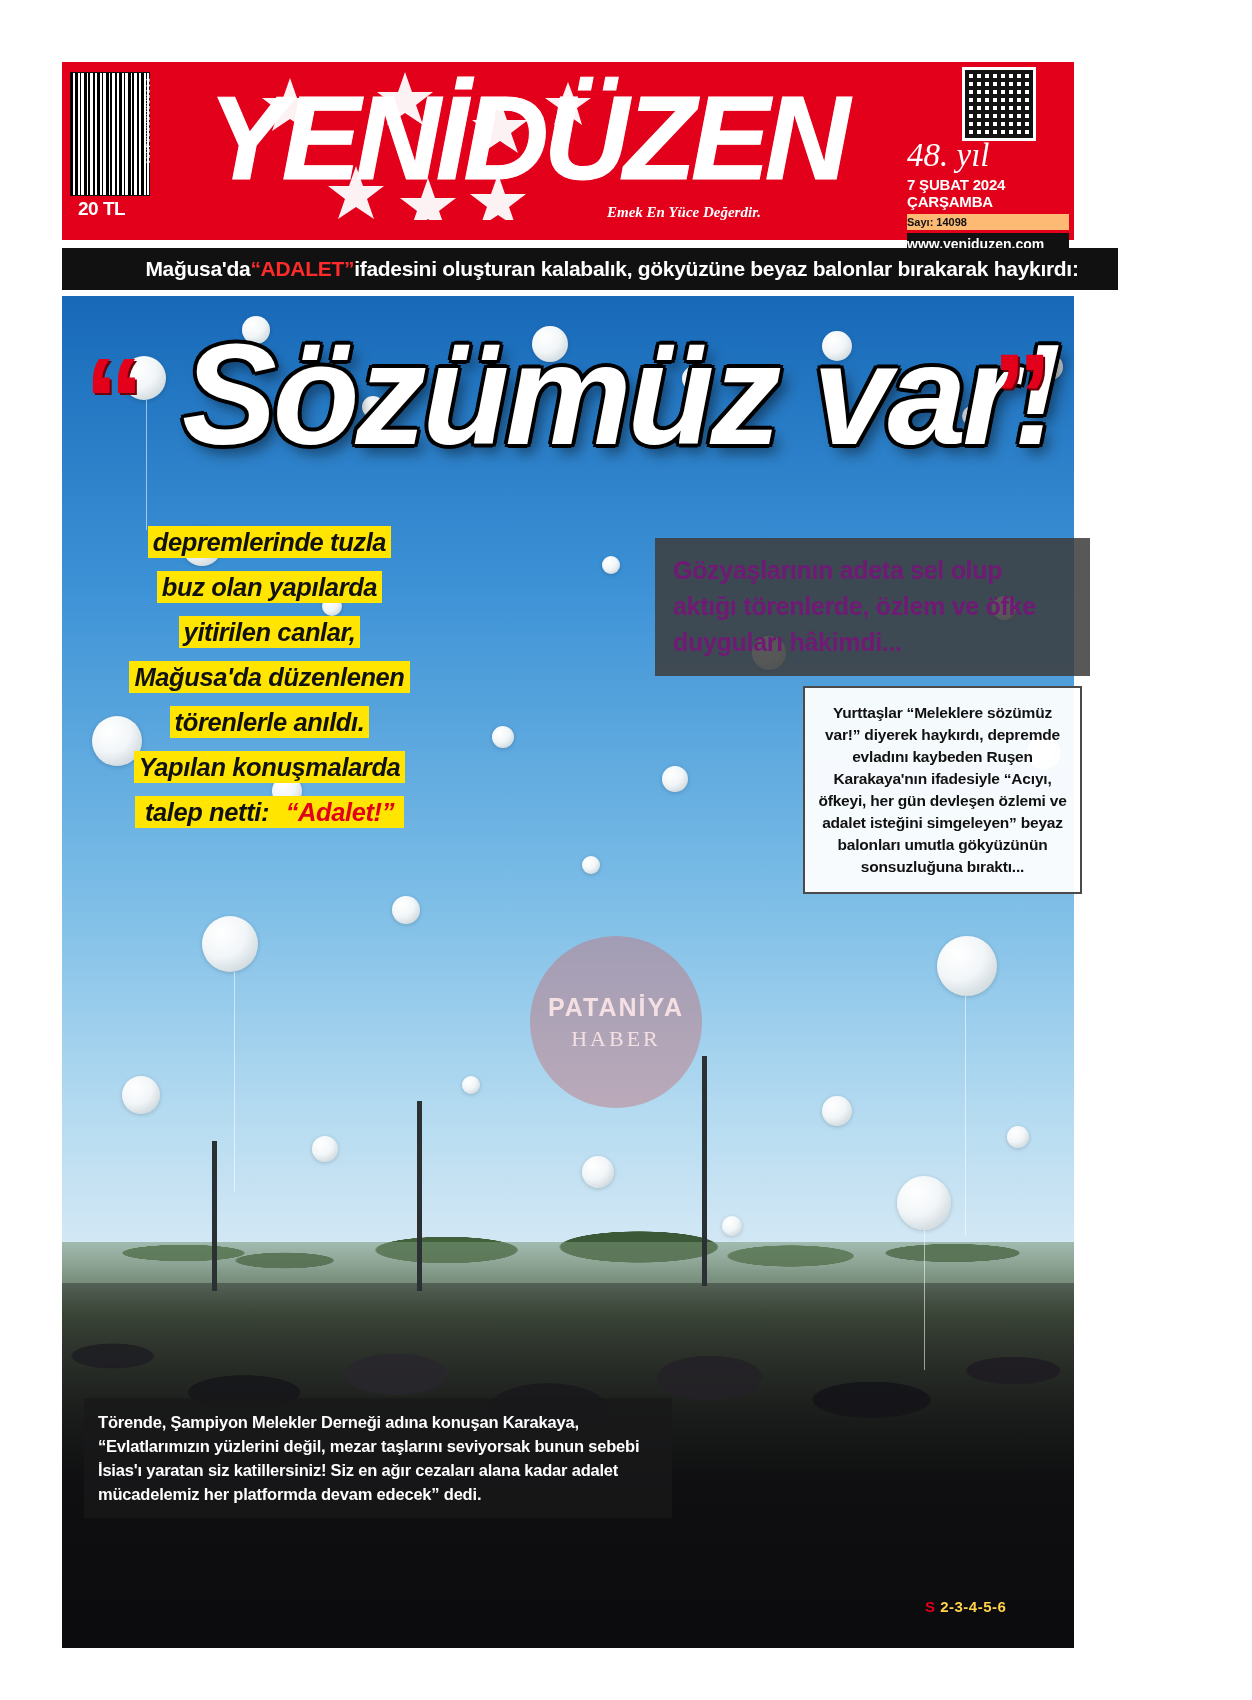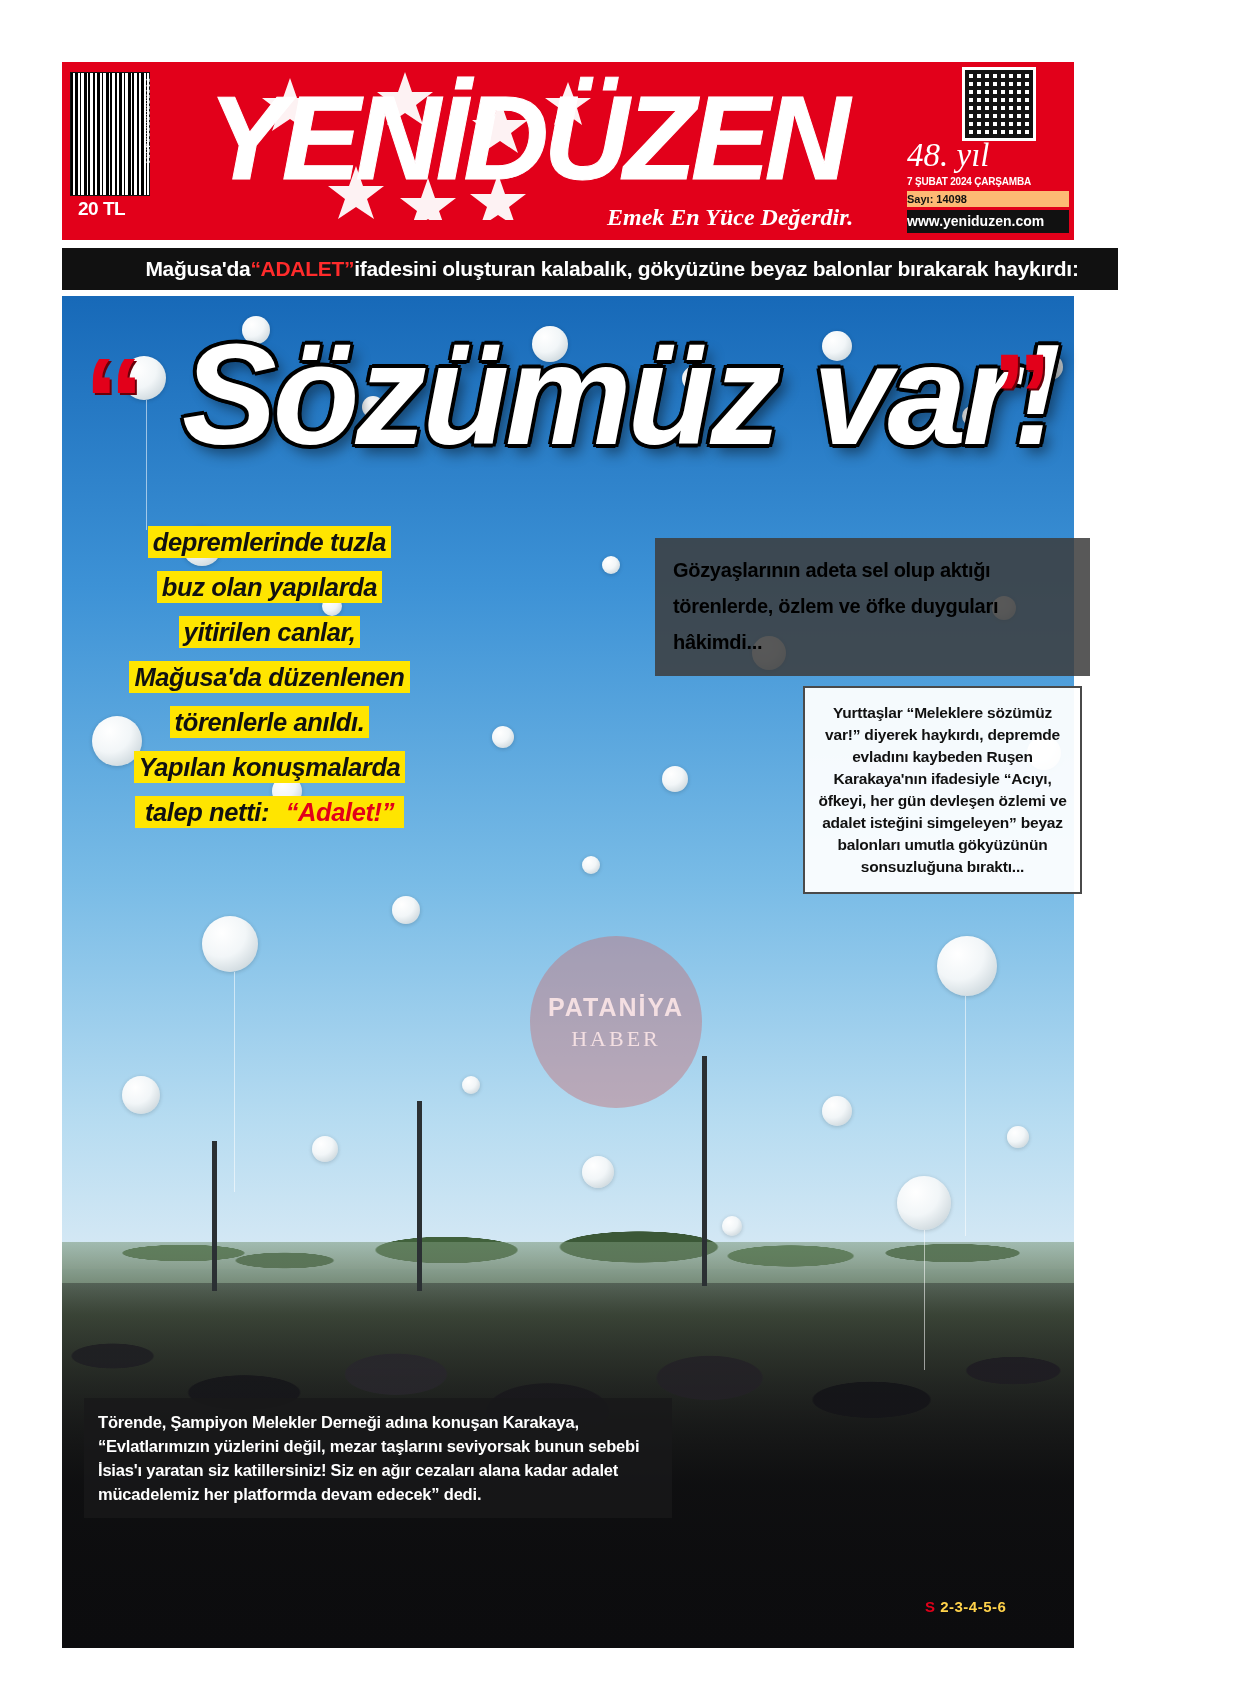--- a/index.html
+++ b/index.html
@@ -109,21 +109,21 @@
     -webkit-text-stroke: 1px #ffffff;
     white-space: nowrap;
     margin-left: 36px;
   }
   .slogan {
     position: absolute;
     left: 545px;
     top: 142px;
     font-family: "Liberation Serif", serif;
     font-weight: bold;
-    font-size: 24px;
+    font-size: 15px;
     color: #ffffff;
     font-style: italic;
   }
 
   .qr {
     position: absolute;
     left: 900px;
     top: 5px;
     width: 68px;
     height: 68px;
@@ -149,21 +149,21 @@
   }
   .year-mark {
     font-family: "Liberation Serif", serif;
     font-style: italic;
     font-size: 33px;
     color: #ffffff;
     line-height: 34px;
     font-weight: normal;
   }
   .date-line {
-    font-size: 10px;
+    font-size: 15px;
     font-weight: bold;
     color: #ffffff;
     margin-top: 4px;
     letter-spacing: -0.2px;
   }
   .issue-box {
     margin-top: 4px;
     background: #fdba74;
     color: #111111;
     font-size: 11px;
@@ -353,22 +353,22 @@
   .deck-lines { text-align: center; }
   .deck-lines div { margin-bottom: 1px; }
 
   
   .graybox {
     position: absolute;
     left: 655px;
     top: 538px;
     width: 399px;
     background: rgba(60,60,60,0.86);
-    color: #000000;
-    font-size: 20px;
+    color: #701a75;
+    font-size: 25px;
     font-weight: bold;
     line-height: 36px;
     padding: 14px 18px 16px 18px;
     letter-spacing: -0.3px;
   }
 
   
   .whitebox {
     position: absolute;
     left: 803px;

